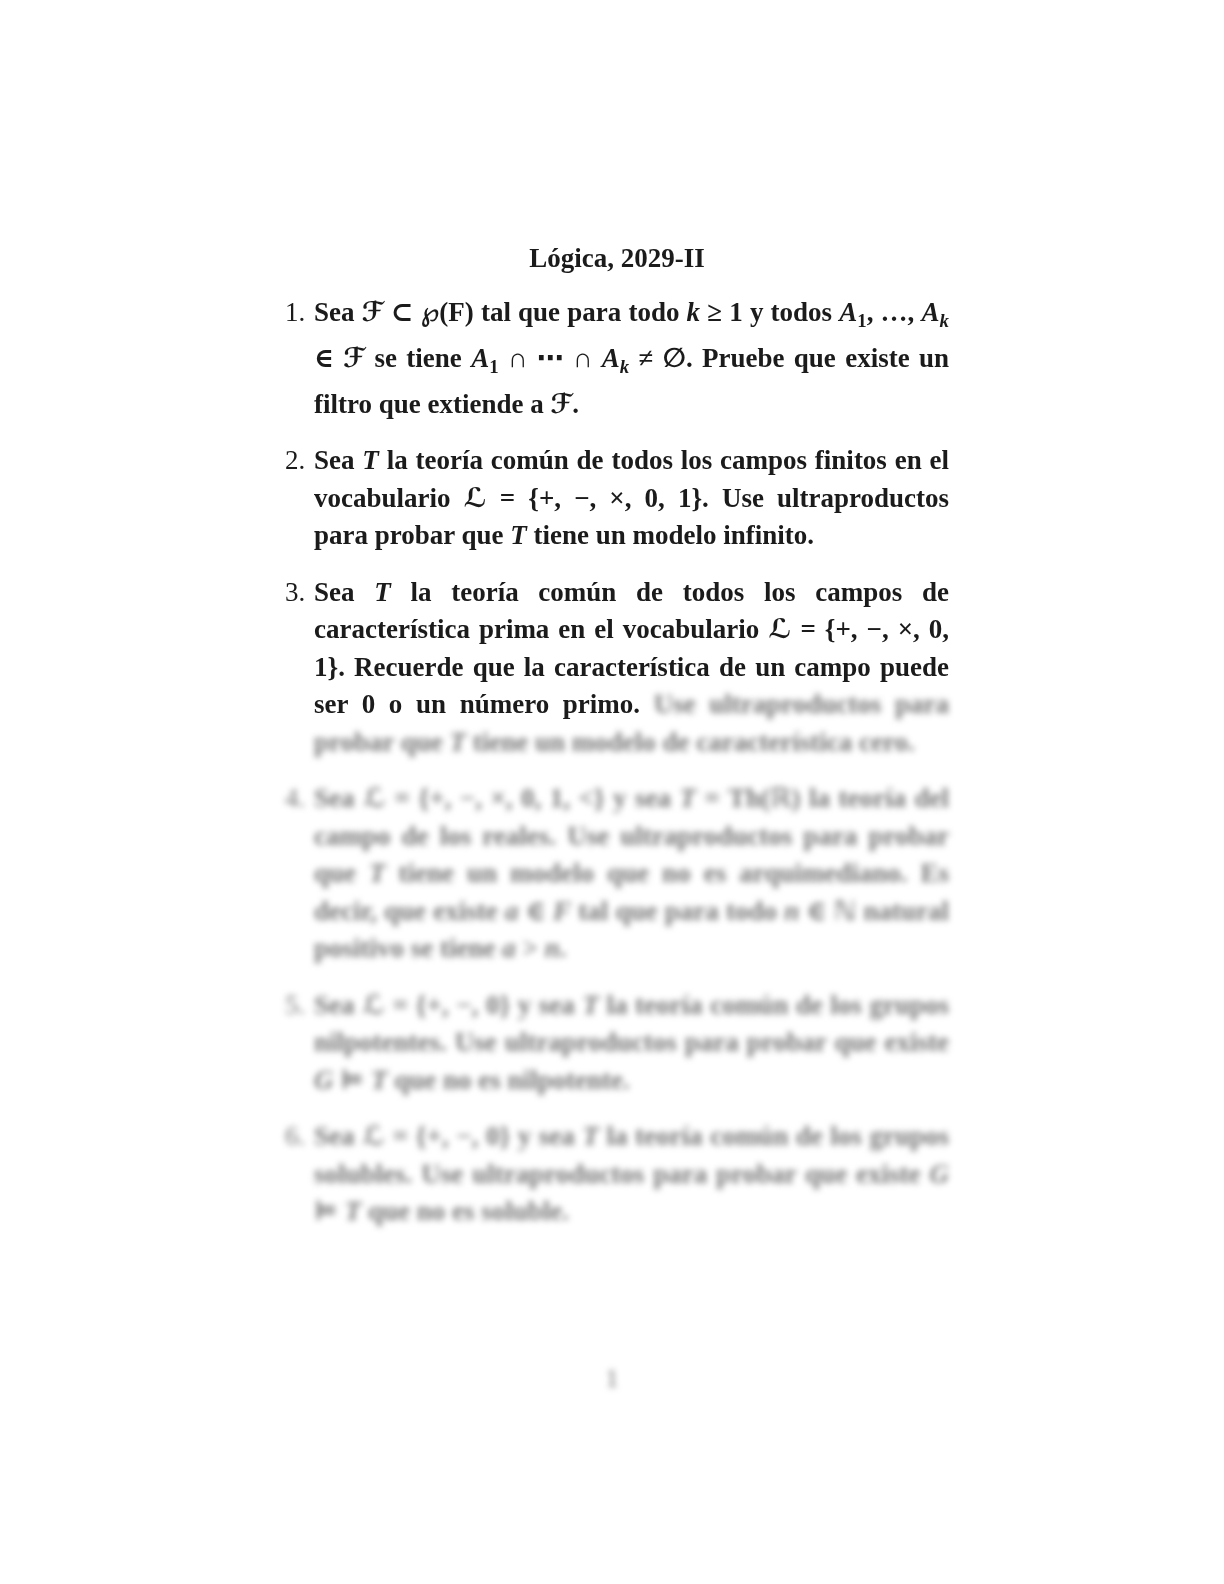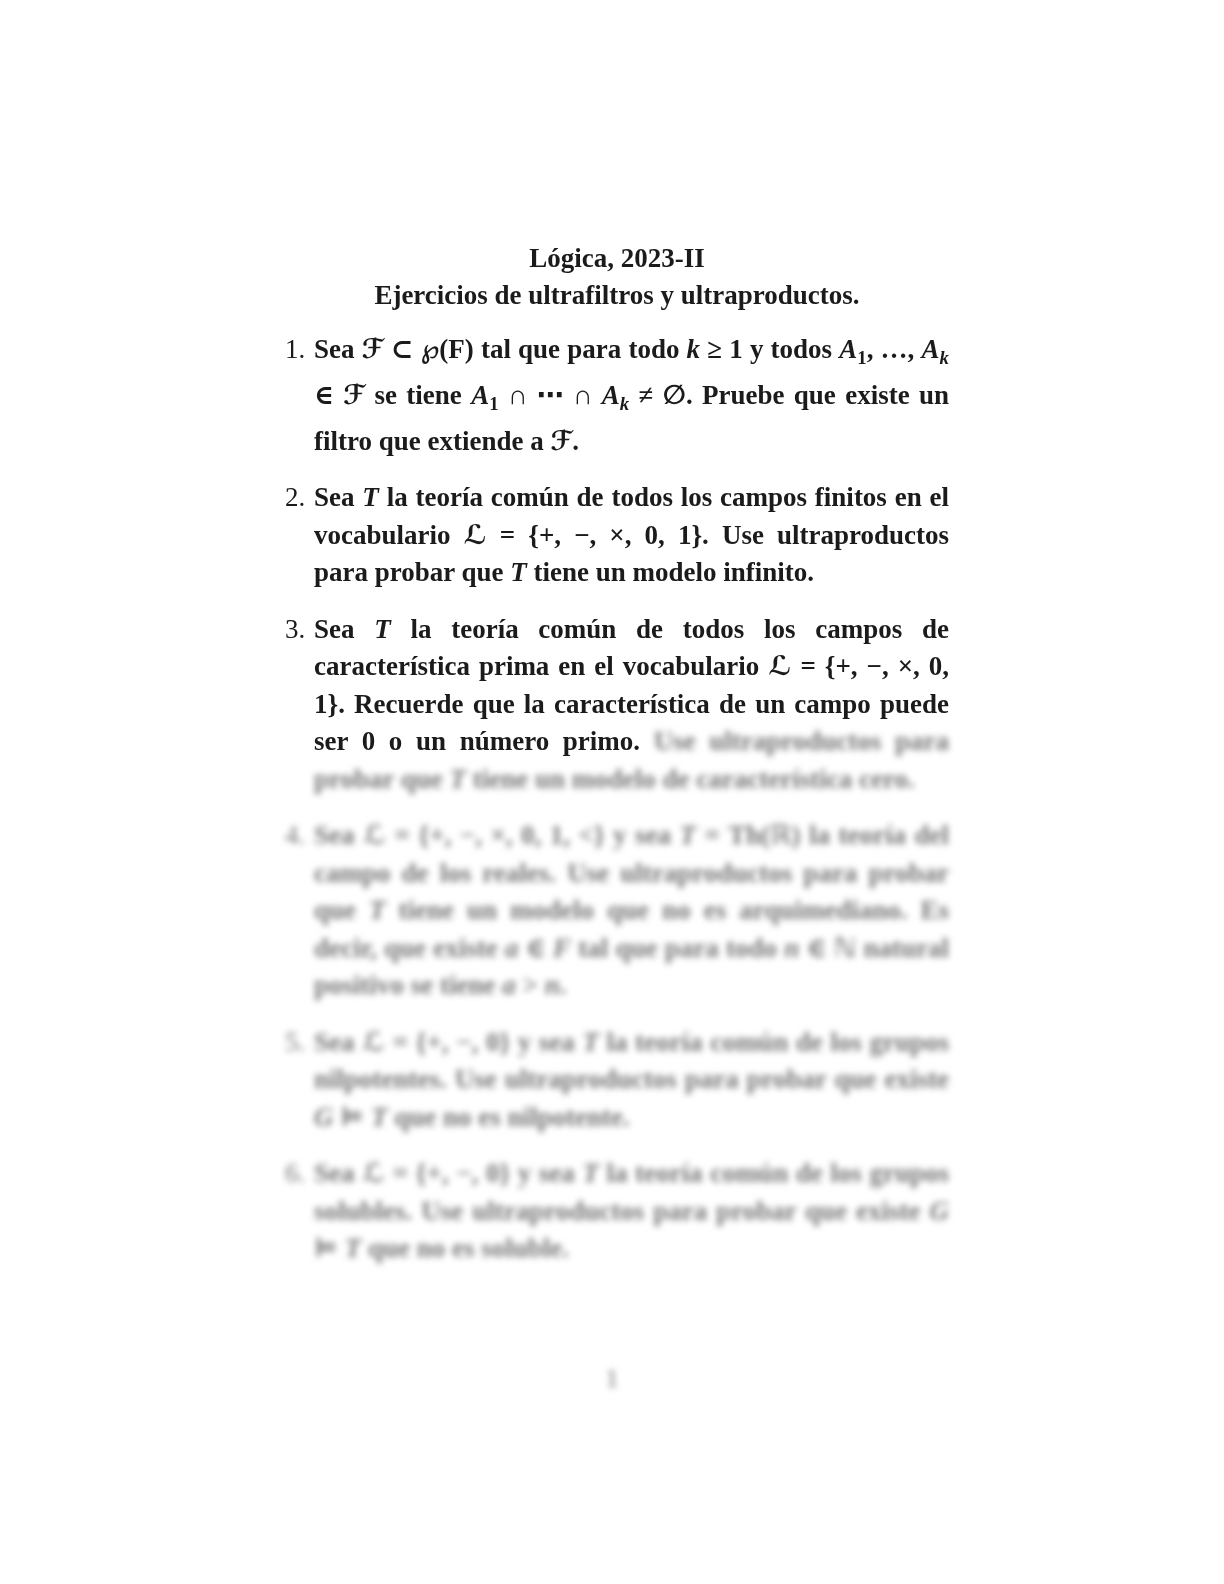--- a/index.html
+++ b/index.html
@@ -24,22 +24,21 @@
   }
   i{font-style:italic;}
   sub{font-size:70%;}
 </style>
 </head>
 <body>
 
 <div class="page">
   <div class="content">
 
-    <div class="doc-title">Lógica, 2023-II</div>
-    <div class="doc-title">Ejercicios de ultrafiltros y ultraproductos.</div>
+    <div class="doc-title">Lógica, 2029-II</div>
 
     <div class="items">
 
       <div class="item">
         <div class="num">1.</div>
         <div class="body">Sea ℱ ⊂ ℘(F) tal que para todo <i>k</i> ≥ 1 y todos <i>A</i><sub>1</sub>, …, <i>A</i><sub><i>k</i></sub> ∈ ℱ se tiene <i>A</i><sub>1</sub> ∩ ⋯ ∩ <i>A</i><sub><i>k</i></sub> ≠ ∅. Pruebe que existe un filtro que extiende a ℱ.</div>
       </div>
 
       <div class="item">
         <div class="num">2.</div>

